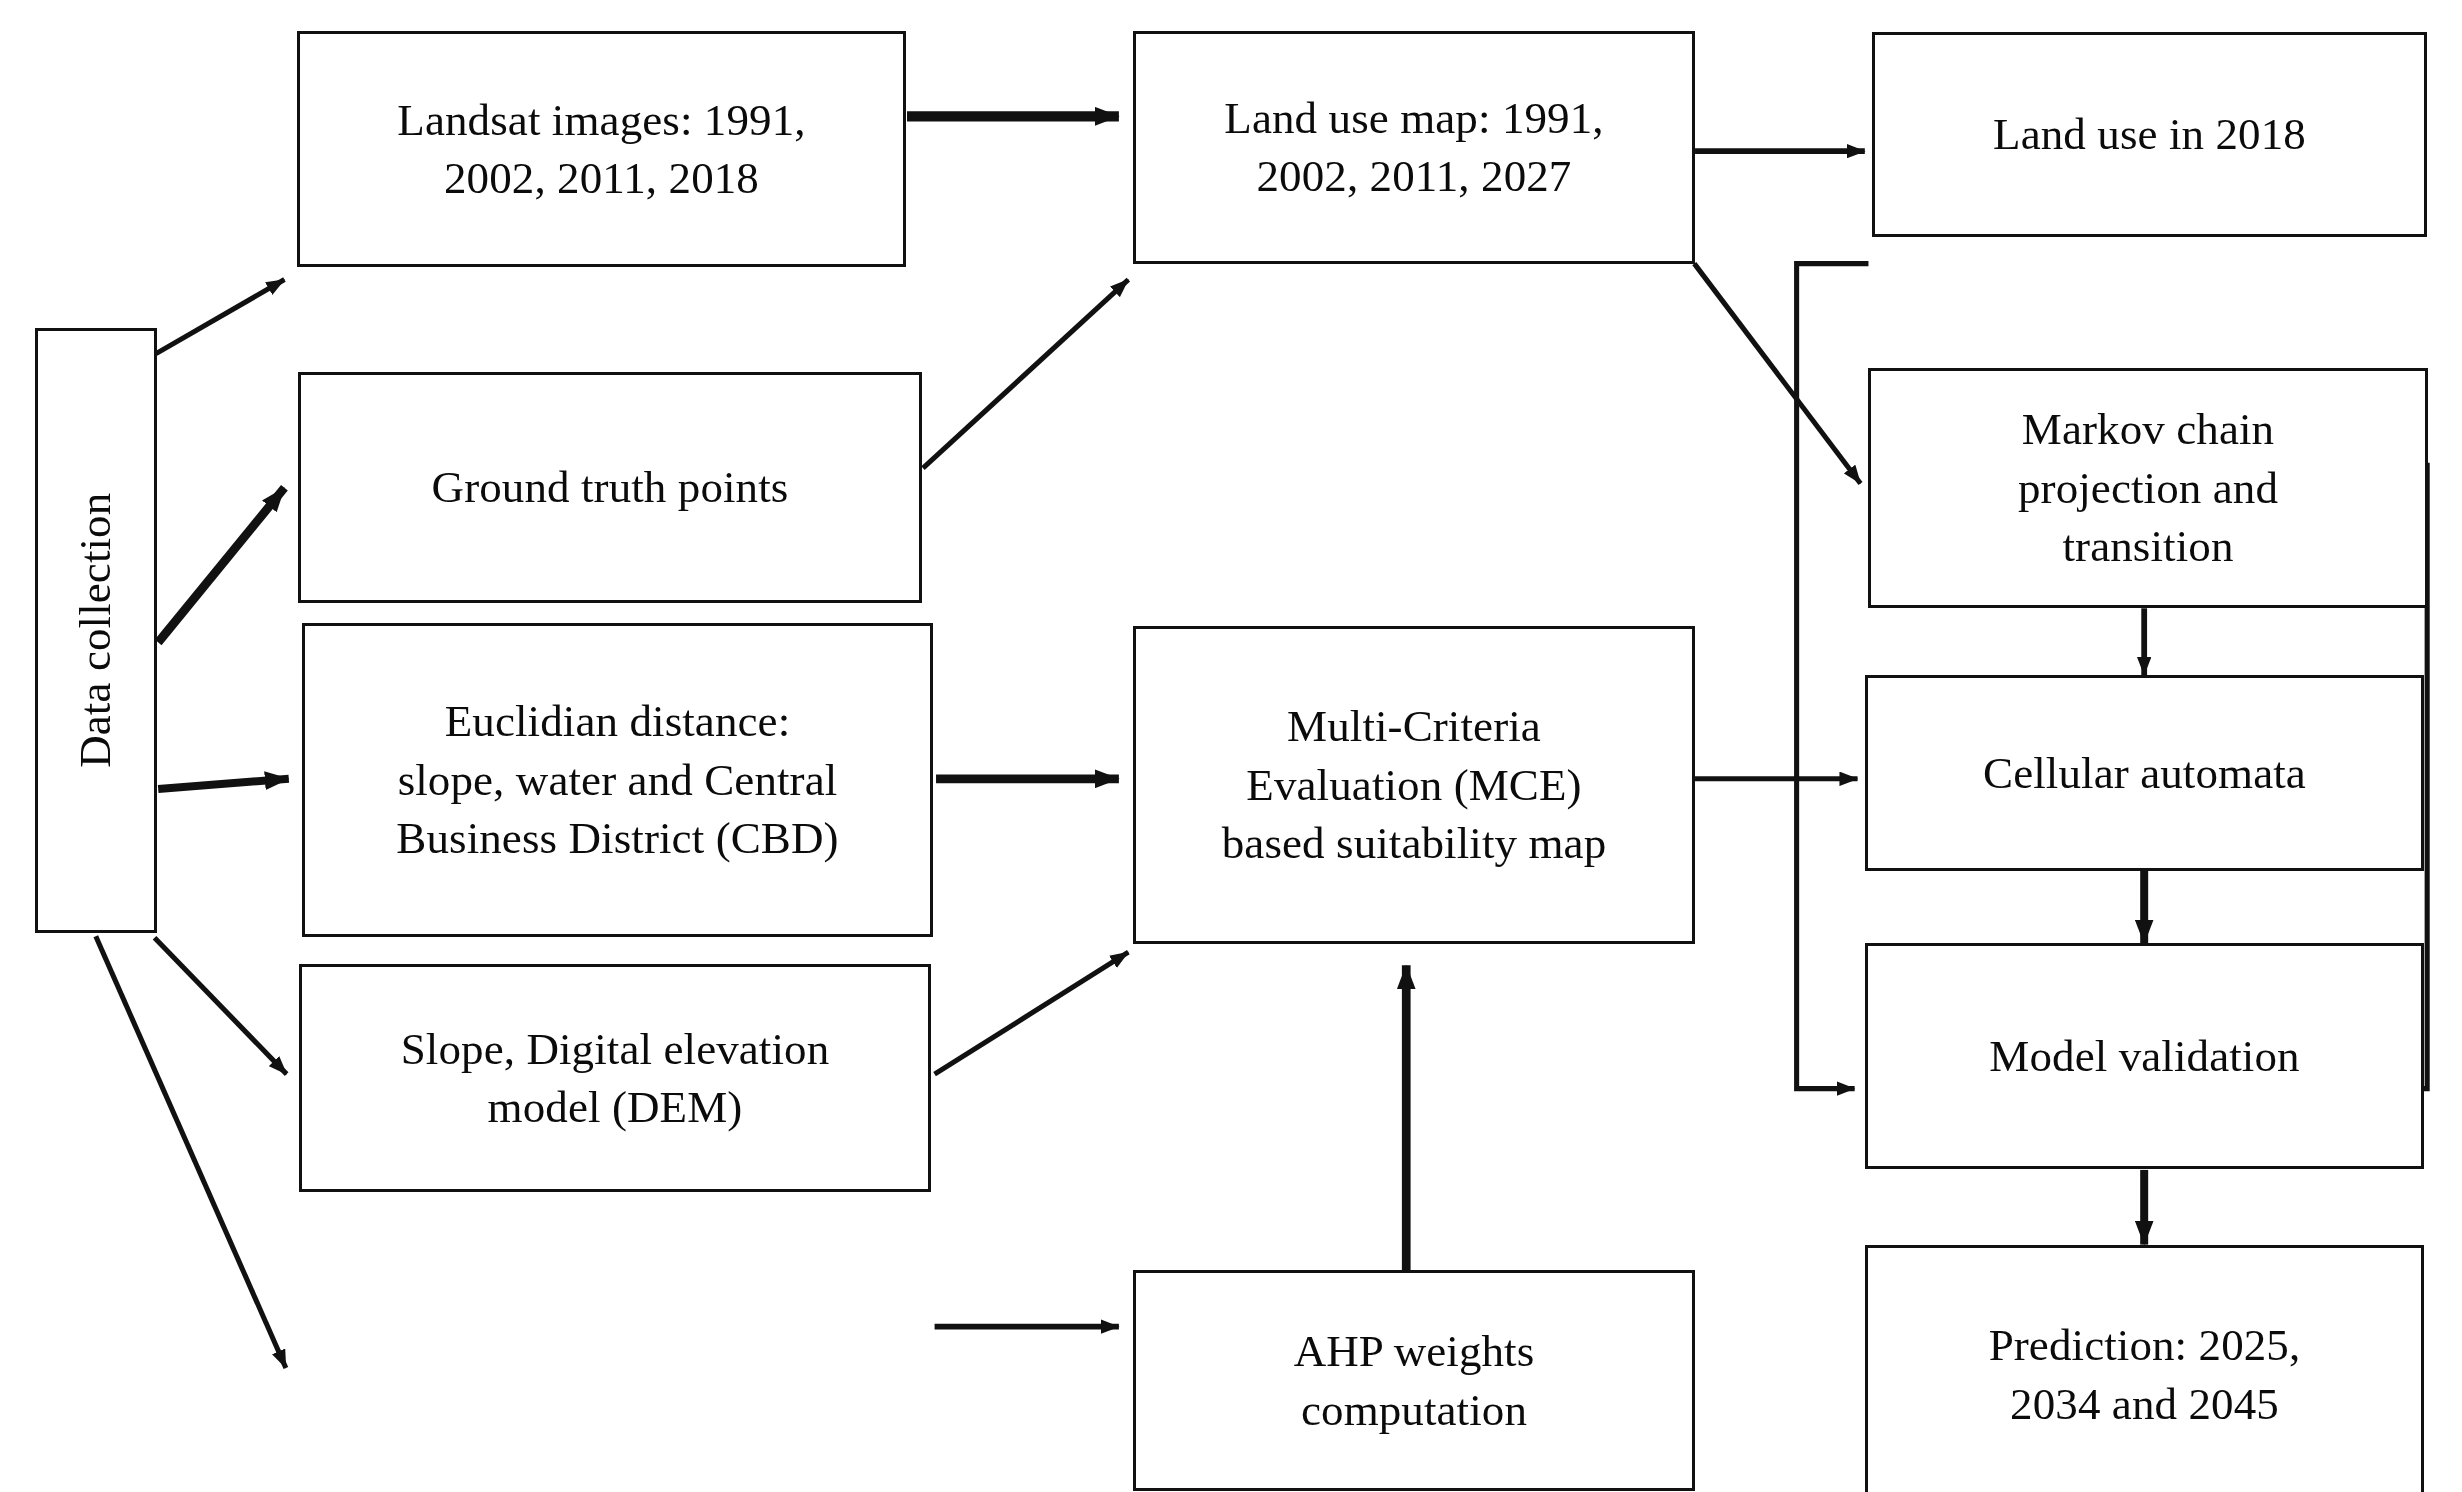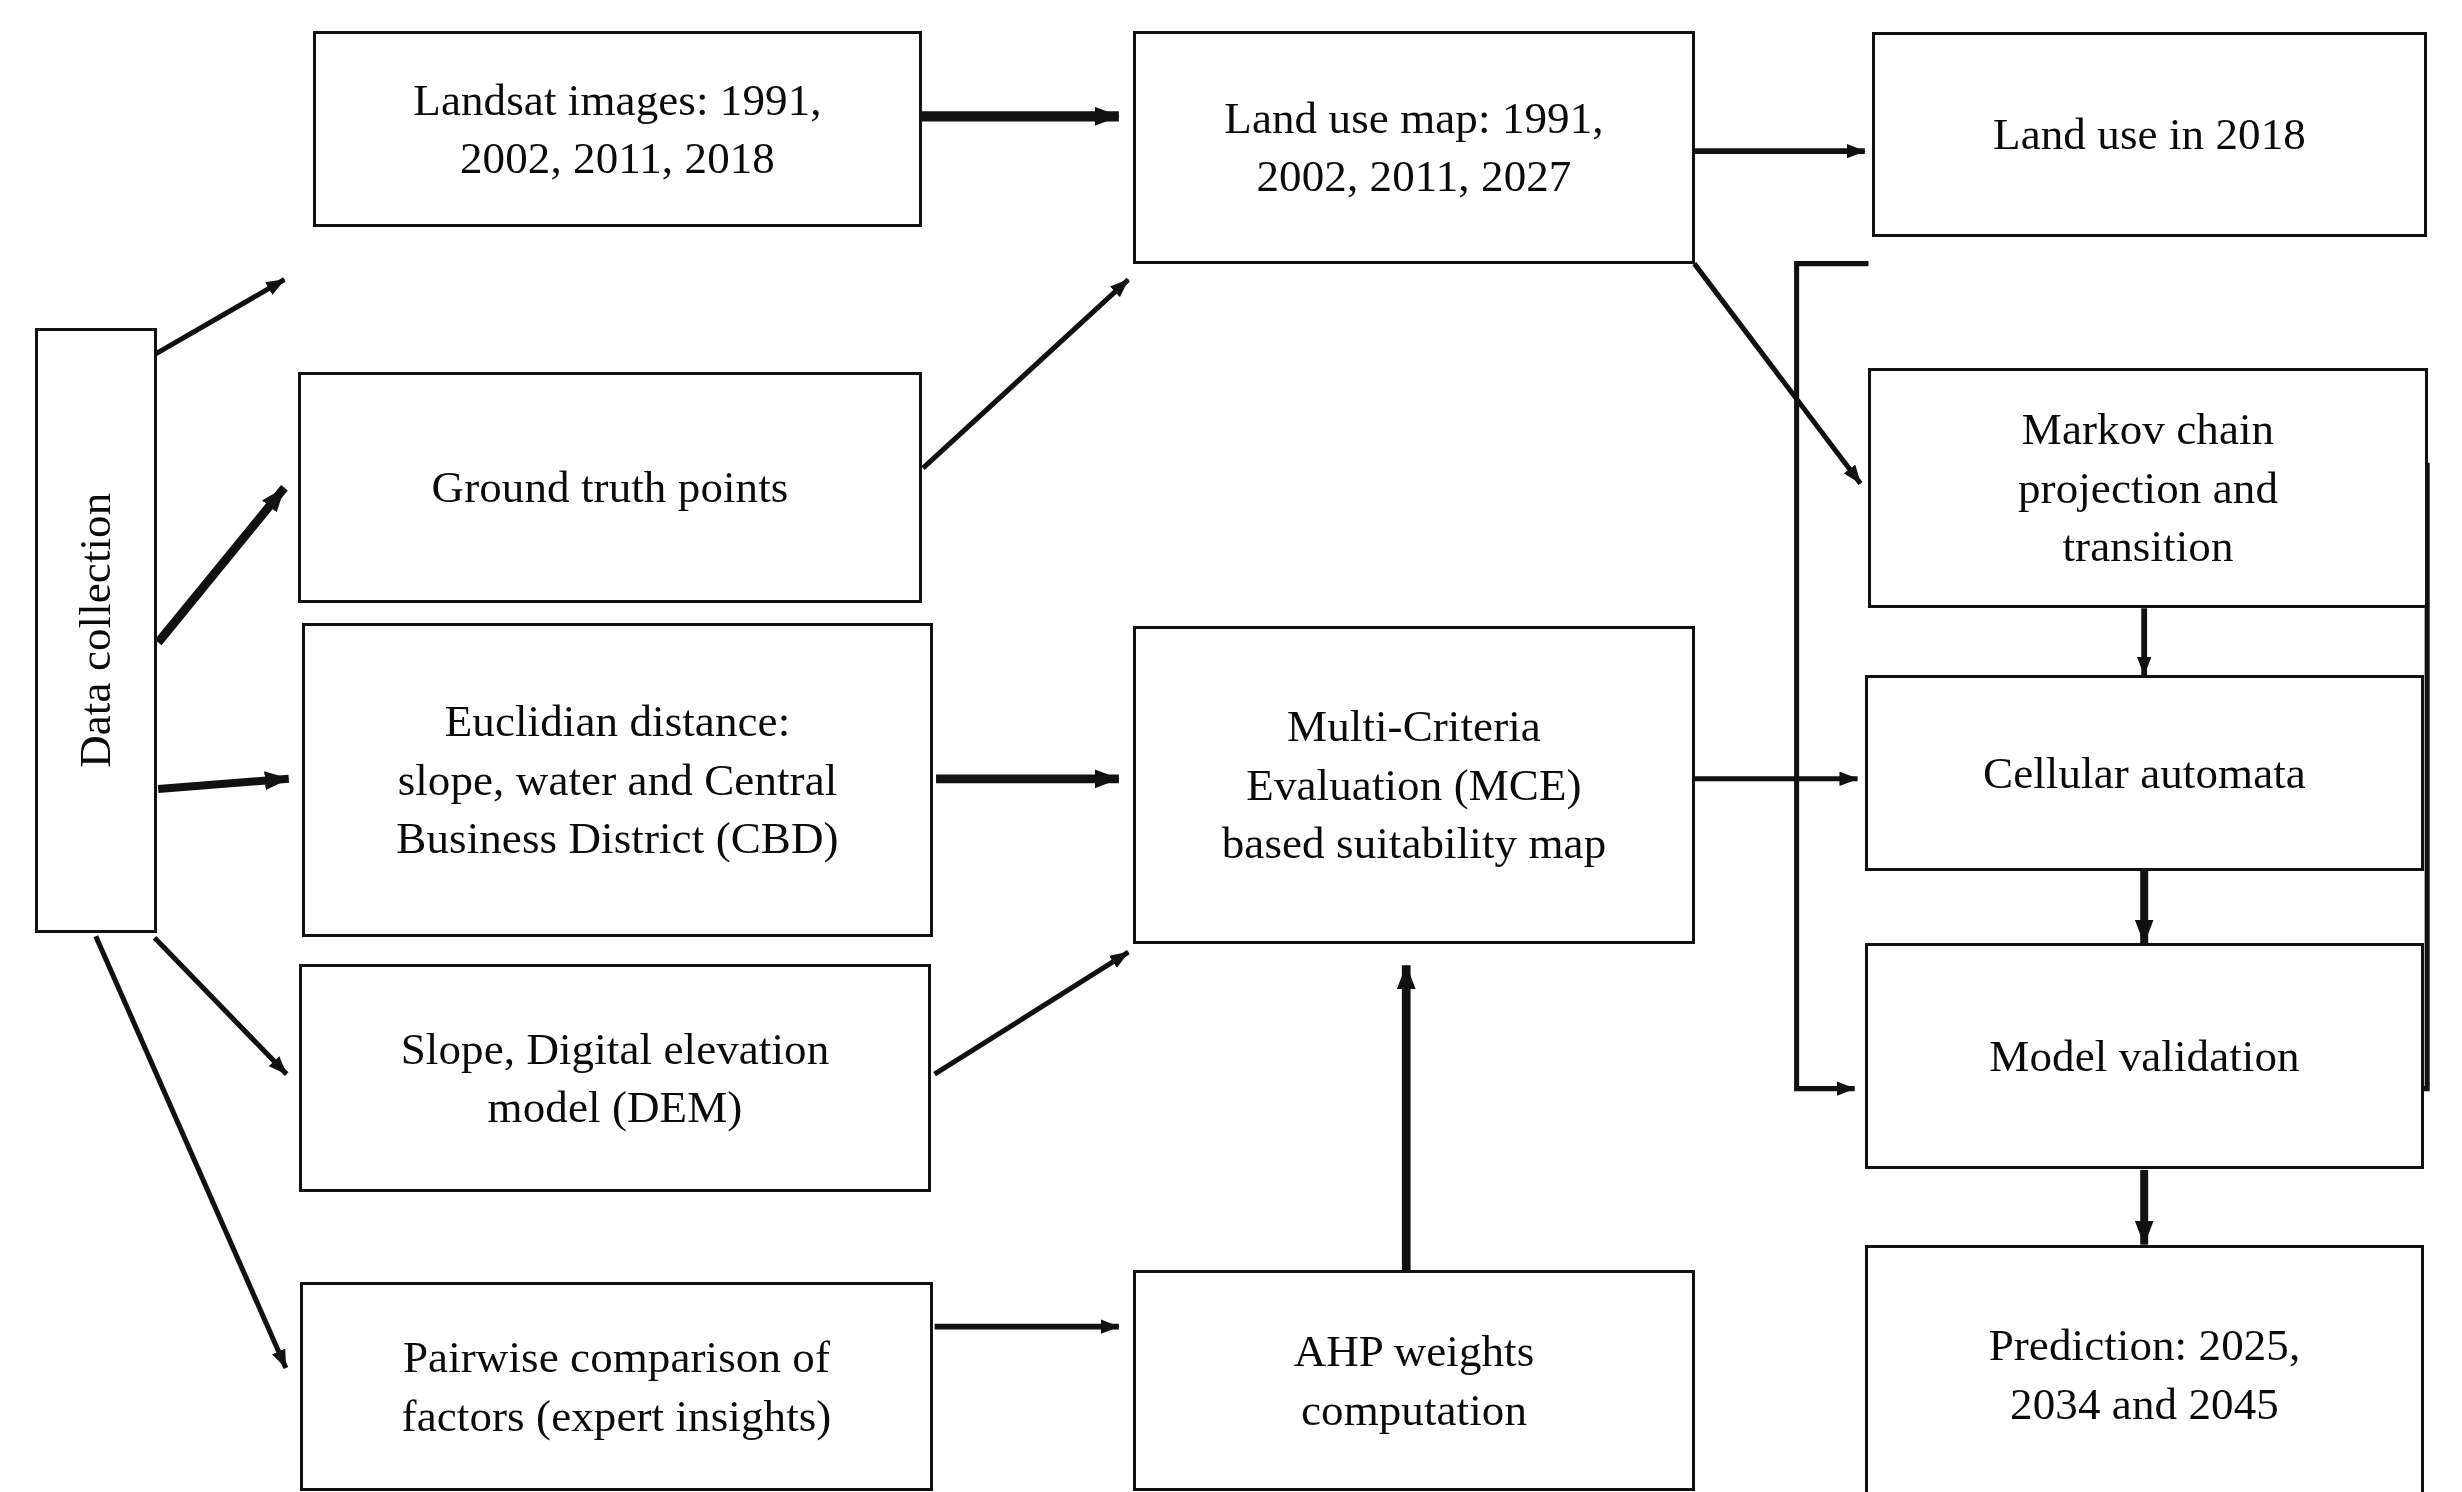--- a/index.html
+++ b/index.html
@@ -145,44 +145,40 @@
 
     <g>
       <path d="M 3005 1500 L 3345 1500 L 3345 641 L 3020 641" fill="none" stroke="#111111" stroke-width="7" marker-end="url(#ah-mid)"></path>
     </g>
   </svg>
 
   <div class="node vertical" style="left:35px; top:328px; width:122px; height:605px;">
     <span class="label">Data collection</span>
   </div>
 
-  <div class="node" style="left:297px; top:31px; width:609px; height:196px;margin-left:16px;">
+  <div class="node" style="left:297px; top:31px; width:609px; height:236px;">
     <span class="label">Landsat images: 1991,
 2002, 2011, 2018</span>
   </div>
 
   <div class="node" style="left:298px; top:372px; width:624px; height:231px;">
     <span class="label">Ground truth points</span>
   </div>
 
   <div class="node" style="left:302px; top:623px; width:631px; height:314px;">
     <span class="label">Euclidian distance:
 slope, water and Central
 Business District (CBD)</span>
   </div>
 
   <div class="node" style="left:299px; top:964px; width:632px; height:228px;text-align:center;">
     <span class="label">Slope, Digital elevation
 model (DEM)</span>
   </div>
 
-  <div class="node" style="left:300px; top:1282px; width:633px; height:209px;">
-    <span class="label">Pairwise comparison of
-factors (expert insights)</span>
-  </div>
 
   <div class="node" style="left:1133px; top:30.5px; width:562px; height:233px;">
     <span class="label">Land use map:  1991,
 2002, 2011, 2027</span>
   </div>
 
   <div class="node" style="left:1133px; top:626px; width:562px; height:318px;">
     <span class="label">Multi-Criteria
 Evaluation (MCE)
 based suitability map</span>

